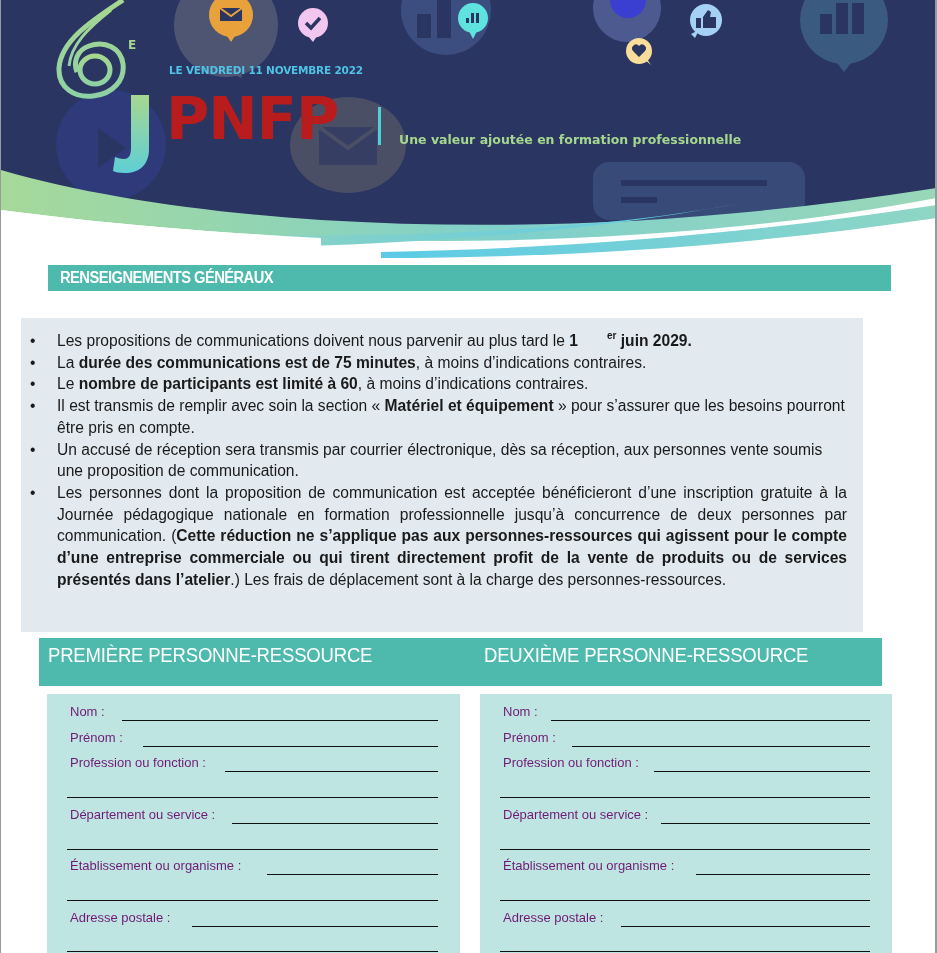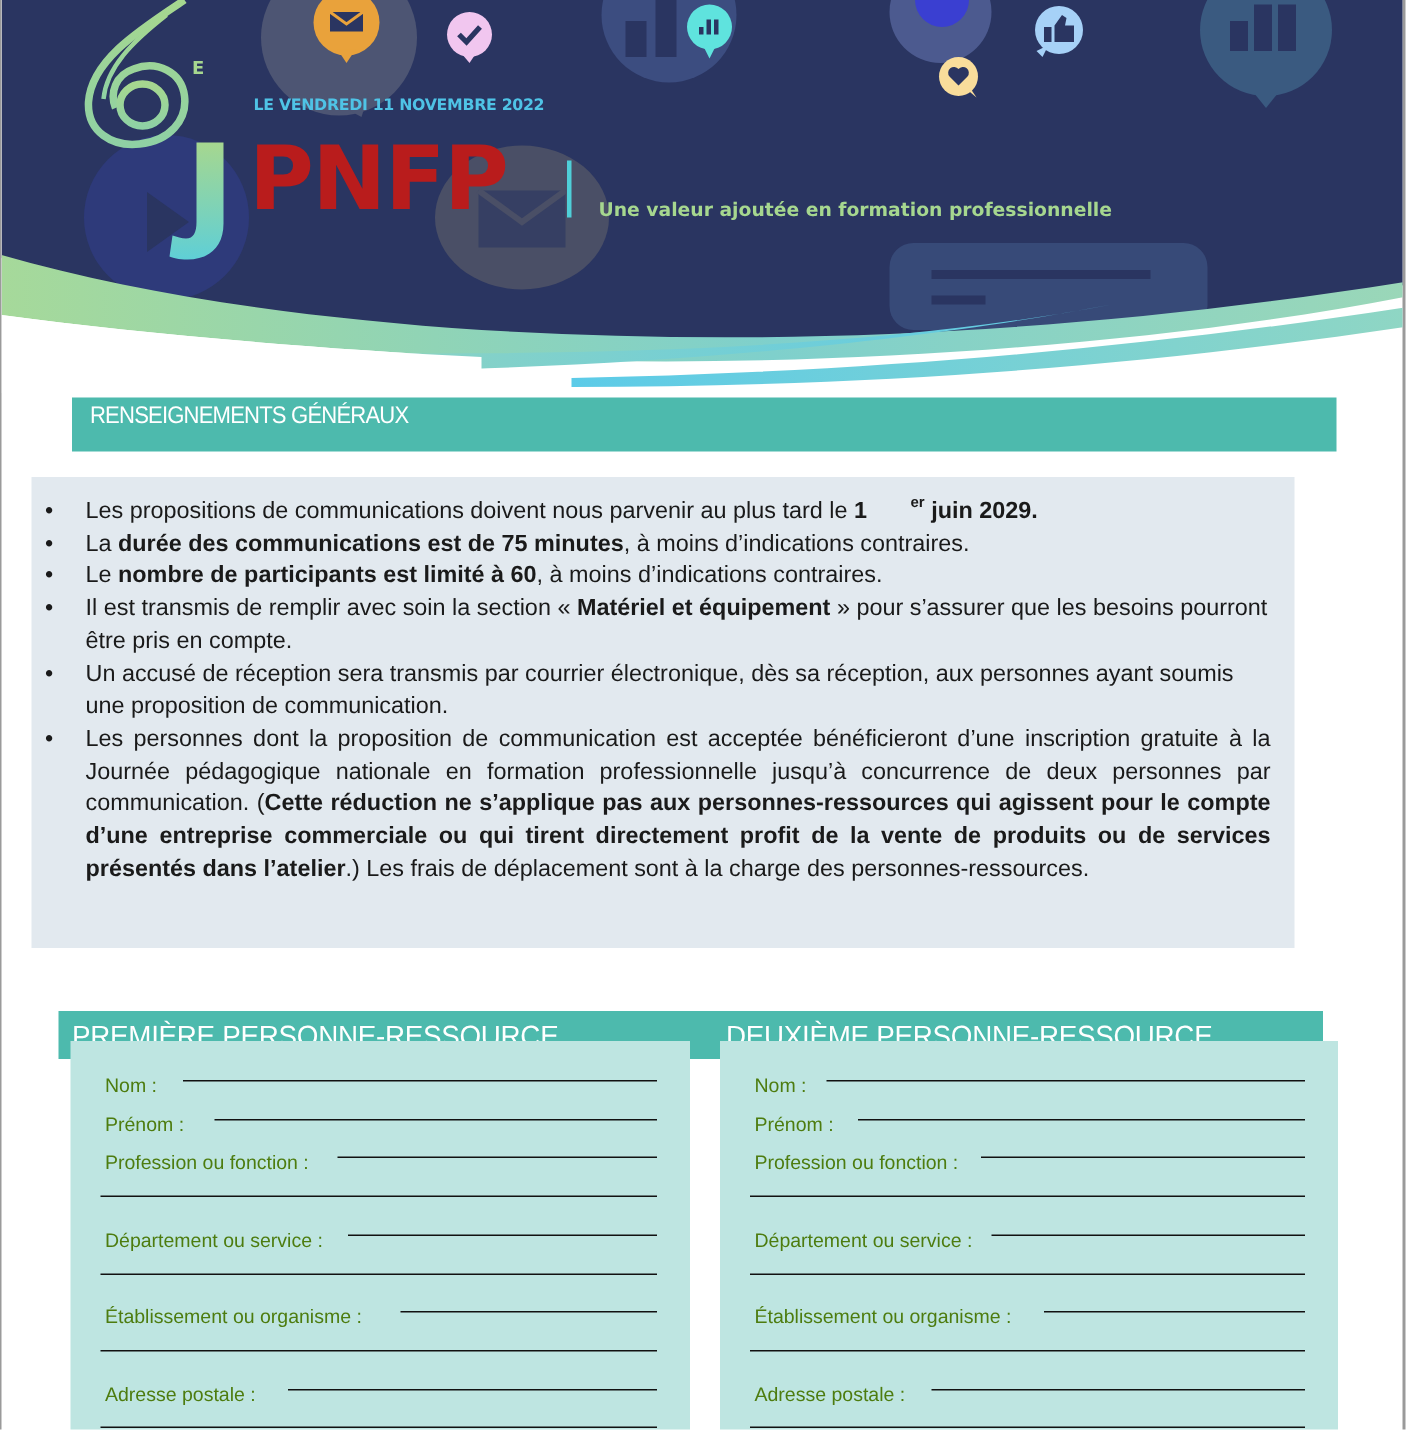--- a/index.html
+++ b/index.html
@@ -13,44 +13,44 @@
     .logo-e { position: absolute; left: 127px; top: 38px; color: #a6d78f; font-family: "DejaVu Sans", sans-serif; font-weight: bold; font-size: 12px; }
     .date { position: absolute; left: 168px; top: 64px; color: #4fc3e6; font-family: "DejaVu Sans", sans-serif; font-weight: bold; font-size: 10.5px; letter-spacing: -0.2px; }
     .logo-j { position: absolute; left: 108px; top: 93px; }
     .pnfp { position: absolute; left: 165px; top: 86px; color: #b91c1c; font-family: "DejaVu Sans", sans-serif; font-weight: bold; font-size: 59px; letter-spacing: -1px; line-height: 66px; text-align: right; }
     .subtitle-small { position: absolute; left: 168px; top: 152px; color: #e9ecf3; font-family: "DejaVu Sans", sans-serif; font-size: 9.5px; line-height: 12px; }
     .divider-bar { position: absolute; left: 377px; top: 107px; width: 3px; height: 38px; background: #4fcfd8; }
     .effet-title { position: absolute; left: 398px; top: 98px; color: #ffffff; font-family: "DejaVu Sans", sans-serif; font-weight: bold; font-size: 27px; letter-spacing: 0.2px; }
     .effet-sub { position: absolute; left: 398px; top: 132px; color: #a6d78f; font-family: "DejaVu Sans", sans-serif; font-weight: bold; font-size: 12.5px; }
 
     
-    .section-bar { position: absolute; left: 47px; top: 265px; width: 843px; height: 36px; background: #4dbaad; }
+    .section-bar { position: absolute; left: 47px; top: 265px; width: 843px; height: 26px; background: #4dbaad; font-weight: bold; }
     .section-bar span { position: absolute; left: 12px; top: 4px; color: #ffffff; font-family: "Liberation Sans", sans-serif; font-size: 16px; letter-spacing: -0.6px; transform: scaleX(0.92); transform-origin: left; }
 
     
     .info-box { position: absolute; left: 20px; top: 318px; width: 842px; height: 314px; background: #e2e9ef; }
     .info-list { position: absolute; left: 0; top: 12px; width: 842px; list-style: none; }
     .info-list li { position: relative; padding-left: 36px; padding-right: 16px; font-size: 15.6px; line-height: 21.7px; color: #1a1a1a; text-align: left; }
     .info-list li.justify { text-align: justify; }
     .info-list li .bullet { position: absolute; left: 9px; top: 0; }
     .info-list b { font-weight: bold; }
     sup { font-size: 10px; vertical-align: 7px; line-height: 0; }
 
     
-    .persons-bar { position: absolute; left: 38px; top: 638px; width: 843px; height: 32px; background: #4dbaad; margin-top: 36px; }
+    .persons-bar { position: absolute; left: 38px; top: 638px; width: 843px; height: 48px; background: #4dbaad; }
     .persons-bar span { position: absolute; top: 6px; color: #ffffff; font-size: 19.5px; letter-spacing: -0.2px; transform: scaleX(0.95); transform-origin: left; }
     .persons-bar .p1 { left: 9px; }
     .persons-bar .p2 { left: 445px; }
 
     
     .form-panel { position: absolute; top: 694px; width: 413px; height: 262px; background: #bee5e1; }
     .form-panel.left { left: 46px; }
     .form-panel.right { left: 479px; width: 412px; }
     .row { position: absolute; left: 0; width: 100%; height: 20px; }
-    .row .label { position: absolute; left: 23px; top: 12px; font-size: 13px; color: #4d7c0f; white-space: nowrap; }
+    .row .label { position: absolute; left: 23px; top: 0; font-size: 13px; color: #701a75; white-space: nowrap; }
     .row .line { position: absolute; height: 1px; background: #111; top: 16px; right: 22px; }
     .fullline { position: absolute; left: 20px; right: 22px; height: 1px; background: #111; }
   </style>
 </head>
 <body>
 
 <div class="banner">
   <svg class="bg" width="935" height="262" viewBox="0 0 935 262">
     <defs>
       <linearGradient id="gWave" x1="0" y1="0" x2="1" y2="0">
@@ -173,21 +173,21 @@
 <div class="section-bar">
   <span>RENSEIGNEMENTS GÉNÉRAUX</span>
 </div>
 
 <div class="info-box">
   <ul class="info-list" id="info-list">
       <li><span class="bullet">•</span><span>Les propositions de communications doivent nous parvenir au plus tard le </span><b>1</b><sup style="font-weight: bold; margin-left: 29px;">er</sup><b> juin 2029.</b></li>
       <li><span class="bullet">•</span><span>La </span><b>durée des communications est de 75 minutes</b><span>, à moins d’indications  contraires.</span></li>
       <li><span class="bullet">•</span><span>Le </span><b>nombre de participants est limité à 60</b><span>, à moins d’indications  contraires.</span></li>
       <li><span class="bullet">•</span><span>Il est transmis de remplir avec soin la section « </span><b>Matériel et équipement</b><span> » pour s’assurer que les besoins pourront être pris en  compte.</span></li>
-      <li><span class="bullet">•</span><span>Un accusé de réception sera transmis par courrier électronique, dès sa réception, aux personnes ayant soumis une proposition de  communication.</span></li>
+      <li><span class="bullet">•</span><span>Un accusé de réception sera transmis par courrier électronique, dès sa réception, aux personnes vente soumis une proposition de  communication.</span></li>
       <li class="justify"><span class="bullet">•</span><span>Les personnes dont la proposition de communication est acceptée bénéficieront d’une inscription gratuite à la Journée pédagogique nationale en formation professionnelle jusqu’à concurrence de deux personnes par communication. (</span><b>Cette réduction ne s’applique pas aux personnes-res­sources qui agissent pour le compte d’une entreprise commerciale ou qui tirent directe­ment profit de la vente de produits ou de services présentés dans l’atelier</b><span>.) Les frais de déplacement sont à la charge des   personnes-ressources.</span></li>
     </ul>
 </div>
 
 <div class="persons-bar">
   <span class="p1">PREMIÈRE PERSONNE-RESSOURCE</span>
   <span class="p2">DEUXIÈME PERSONNE-RESSOURCE</span>
 </div>
 
 <div class="form-panel left" id="panel-left">

